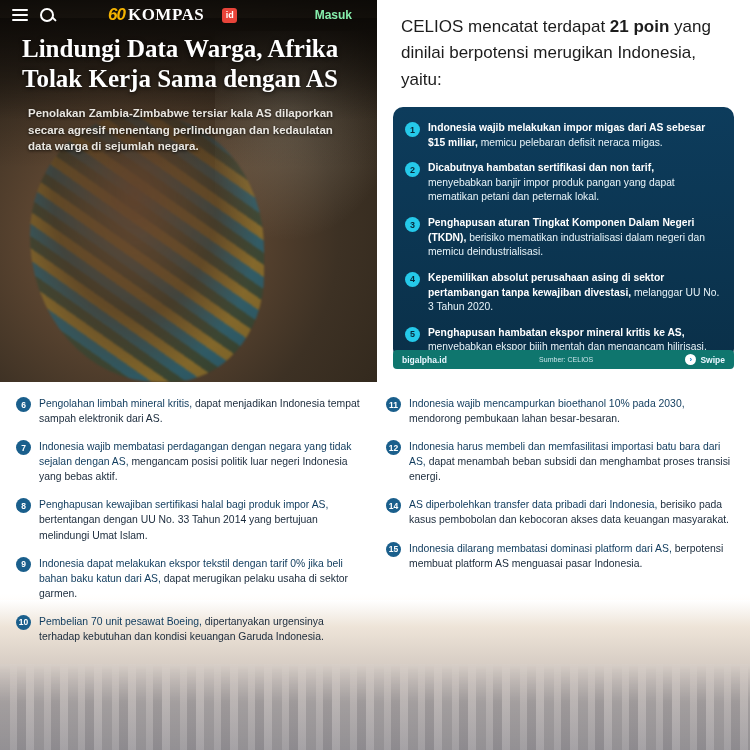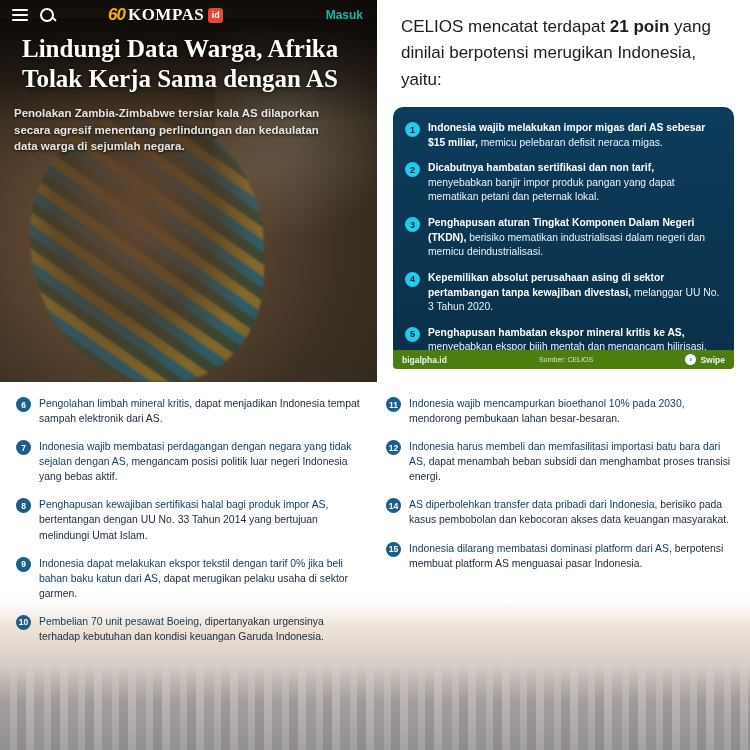--- a/index.html
+++ b/index.html
@@ -112,45 +112,45 @@
     font-weight: bold;
     letter-spacing: .5px;
     font-family: "Liberation Serif", serif;
   }
   .kompas-dot {
     width: 15px; height: 15px;
     background: #e8443a;
     border-radius: 3px;
     display: flex; align-items: center; justify-content: center;
     color: #fff; font-size: 9px; font-weight: bold;
-    margin-left: 1px;
+    margin-left: 15px;
   }
   .masuk {
     position: absolute;
-    right: 14px; top: 8px;
-    color: #14b8a6;
+    right: 25px; top: 8px;
+    color: #86efac;
     font-size: 12px;
     font-weight: bold;
   }
 
   .headline {
     position: relative;
     z-index: 5;
     padding: 4px 14px 0 22px;
     color: #ffffff;
     font-family: "Liberation Serif", serif;
     font-size: 25px;
     font-weight: bold;
     line-height: 1.18;
     text-shadow: 0 1px 4px rgba(0,0,0,.8);
   }
   .standfirst {
     position: relative;
     z-index: 5;
-    padding: 12px 14px 0 14px;
+    padding: 12px 14px 0 28px;
     color: #e9e6e0;
     font-size: 11.5px;
     line-height: 1.45;
     font-weight: bold;
     text-shadow: 0 1px 3px rgba(0,0,0,.85);
     max-width: 352px;
   }
 
   
   .alpha {
@@ -219,21 +219,21 @@
     font-size: 10.3px;
     line-height: 1.42;
     color: #e8f4f9;
   }
   .pt-txt b { color: #ffffff; font-weight: bold; }
 
   .alpha-footer {
     position: absolute;
     left: 16px; right: 16px; bottom: 13px;
     height: 19px;
-    background: #4d7c0f;
+    background: #0f766e;
     border-radius: 4px;
     display: flex;
     align-items: center;
     padding: 0 9px;
     font-size: 8.5px;
     color: #eaf6ff;
   }
   .af-left { font-weight: bold; }
   .af-mid { margin-left: auto; margin-right: auto; opacity: .85; font-size: 7px; }
   .af-right { display: flex; align-items: center; gap: 4px; font-weight: bold; }

